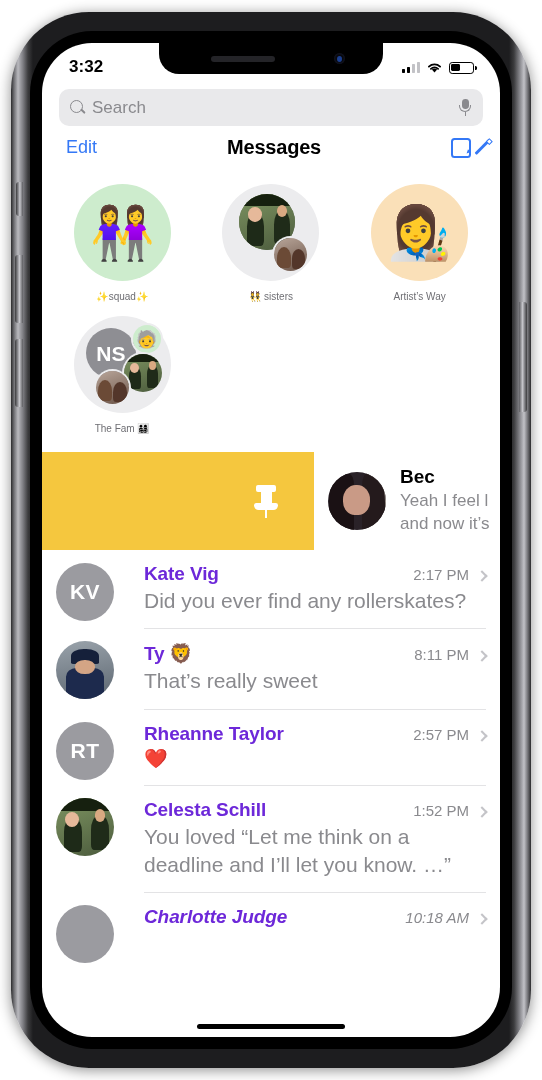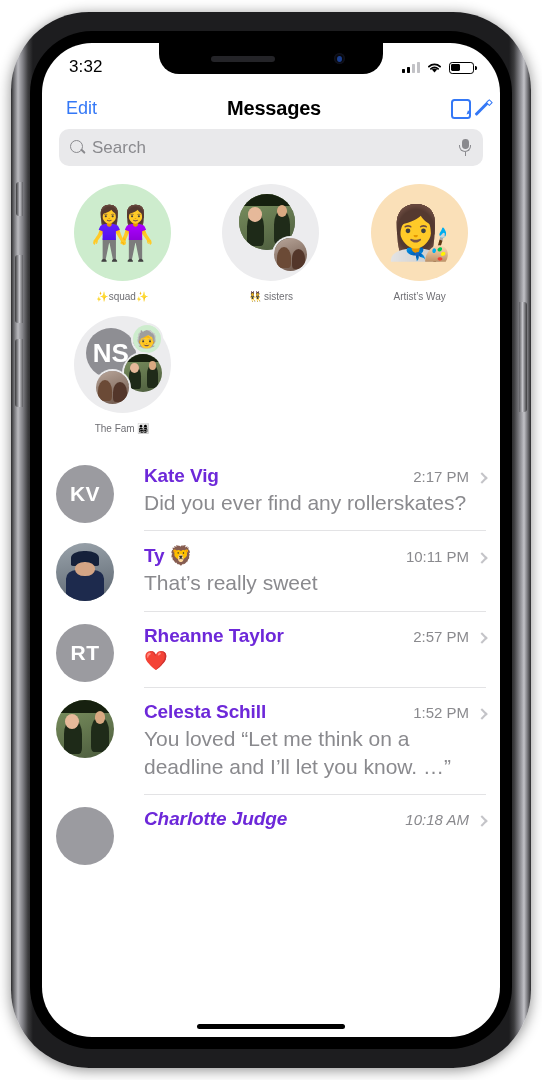--- a/index.html
+++ b/index.html
@@ -73,21 +73,21 @@
     background:#1b3f8f;
   }
 
   
   #status-bar{
     position:relative; height:44px; z-index:30;
     display:flex; align-items:center; justify-content:space-between;
     padding:0 26px 0 27px;
   }
   #status-time{
-    font-size:17px; font-weight:normal; color:#000; letter-spacing:.1px;
+    font-size:17px; font-weight:bold; color:#000; letter-spacing:.1px;
     margin-top:4px;
   }
   #status-icons{ display:flex; align-items:center; gap:6px; margin-top:5px; }
   .sig-bars{ display:flex; align-items:flex-end; gap:1.7px; height:11px; }
   .sig-bars i{ display:block; width:3.2px; border-radius:.7px; background:#000; }
   .sig-bars i:nth-child(1){ height:4px; }
   .sig-bars i:nth-child(2){ height:6.5px; }
   .sig-bars i:nth-child(3){ height:9px; background:#c2c2c6; }
   .sig-bars i:nth-child(4){ height:11px; background:#c2c2c6; }
   #battery{
@@ -405,42 +405,42 @@
           <path d="M8.5 11.6 L5.9 8.6 a4 4 0 0 1 5.2 0 Z" fill="#000"></path>
           <path d="M2.9 5.6 a8.2 8.2 0 0 1 11.2 0" stroke="#000" stroke-width="1.9" fill="none" stroke-linecap="round"></path>
           <path d="M4.9 7.9 a5.3 5.3 0 0 1 7.2 0" stroke="#000" stroke-width="1.8" fill="none" stroke-linecap="round"></path>
         </svg>
         <div id="battery">
           <div id="battery-fill" style="width:42%"></div>
         </div>
       </div>
     </div>
 
-    <div id="nav-bar">
-      <div id="edit-button">Edit</div>
-      <div id="nav-title">Messages</div>
-      <div id="compose-button">
-        <span class="sq"></span>
-          <span class="pencil"></span>
-          <span class="nib"></span>
-      </div>
-    </div>
-
     <div id="search-wrap">
       <div id="search-bar">
         <span id="search-icon"></span>
         <input id="search-input" type="text" placeholder="Search" style="">
         <span id="mic-icon">
           <span class="cap"></span>
             <span class="arc"></span>
             <span class="stem"></span>
         </span>
       </div>
     </div>
 
+    <div id="nav-bar">
+      <div id="edit-button">Edit</div>
+      <div id="nav-title">Messages</div>
+      <div id="compose-button">
+        <span class="sq"></span>
+          <span class="pencil"></span>
+          <span class="nib"></span>
+      </div>
+    </div>
+
     <div id="pinned-grid">
 
       <div class="pinned-item">
         <div class="pin-avatar" style="background:#cdeccd">
           <span>👭</span>
         </div>
         <div class="pin-label">✨squad✨</div>
       </div>
 
       <div class="pinned-item">
@@ -461,40 +461,63 @@
       <div class="pinned-item">
         <div class="pin-avatar" style="background:#fae0b8">
           <span>👩‍🎨</span>
         </div>
         <div class="pin-label">Artist’s Way</div>
       </div>
 
       <div class="pinned-item">
         <div class="pin-avatar cluster">
           <div class="cl-sub" style="left:12px; top:12px; width:50px; height:50px;">
-            <div class="ph-initials" style="font-size:26px">NS</div>
+            <div class="ph-initials" style="font-size:21px">NS</div>
           </div>
           <div class="cl-sub" style="left:59px; top:9px; width:28px; height:28px;">
             <div class="ph-emoji" style="font-size:17px">🧓</div>
           </div>
           <div class="cl-sub" style="left:50px; top:38px; width:38px; height:38px;">
             <div class="ph-photo ph-green">
                 <span class="p3"></span>
                 <span class="p2"></span>
               </div>
           </div>
           <div class="cl-sub" style="left:22px; top:55px; width:33px; height:33px;">
             <div class="ph-photo ph-dark"></div>
           </div>
         </div>
         <div class="pin-label">The Fam 👨‍👩‍👧‍👦</div>
       </div>
 
     </div>
 
+    <div id="swipe-row">
+      <div id="pin-action">
+        <span id="pin-icon">
+          <span class="head"></span>
+            <span class="body"></span>
+          <span class="base"></span>
+            <span class="needle"></span>
+        </span>
+      </div>
+      <div id="swipe-content">
+        <div id="swipe-avatar">
+          <span class="bg"></span>
+            <span class="hairL"></span>
+            <span class="hairR"></span>
+            <span class="face"></span>
+        </div>
+        <div id="swipe-text">
+          <div id="swipe-name">Bec</div>
+          <div class="swipe-line">Yeah I feel l</div>
+          <div class="swipe-line">and now it’s</div>
+        </div>
+      </div>
+    </div>
 
     <div id="conversation-list">
 
       <div class="conv-row">
         <div class="conv-avatar">
           <span class="avatar-initials">KV</span>
         </div>
         <div class="conv-body">
           <div class="conv-head">
             <span class="conv-name">Kate Vig</span>
@@ -505,21 +528,21 @@
         </div>
       </div>
 
       <div class="conv-row">
         <div class="conv-avatar ph-cap">
           <span class="skin"></span>
         </div>
         <div class="conv-body">
           <div class="conv-head">
             <span class="conv-name">Ty 🦁</span>
-            <span class="conv-time">10:11 PM</span>
+            <span class="conv-time">8:11 PM</span>
             <span class="chevron"></span>
           </div>
           <div class="conv-preview">That’s really sweet</div>
         </div>
       </div>
 
       <div class="conv-row">
         <div class="conv-avatar">
           <span class="avatar-initials">RT</span>
         </div>

